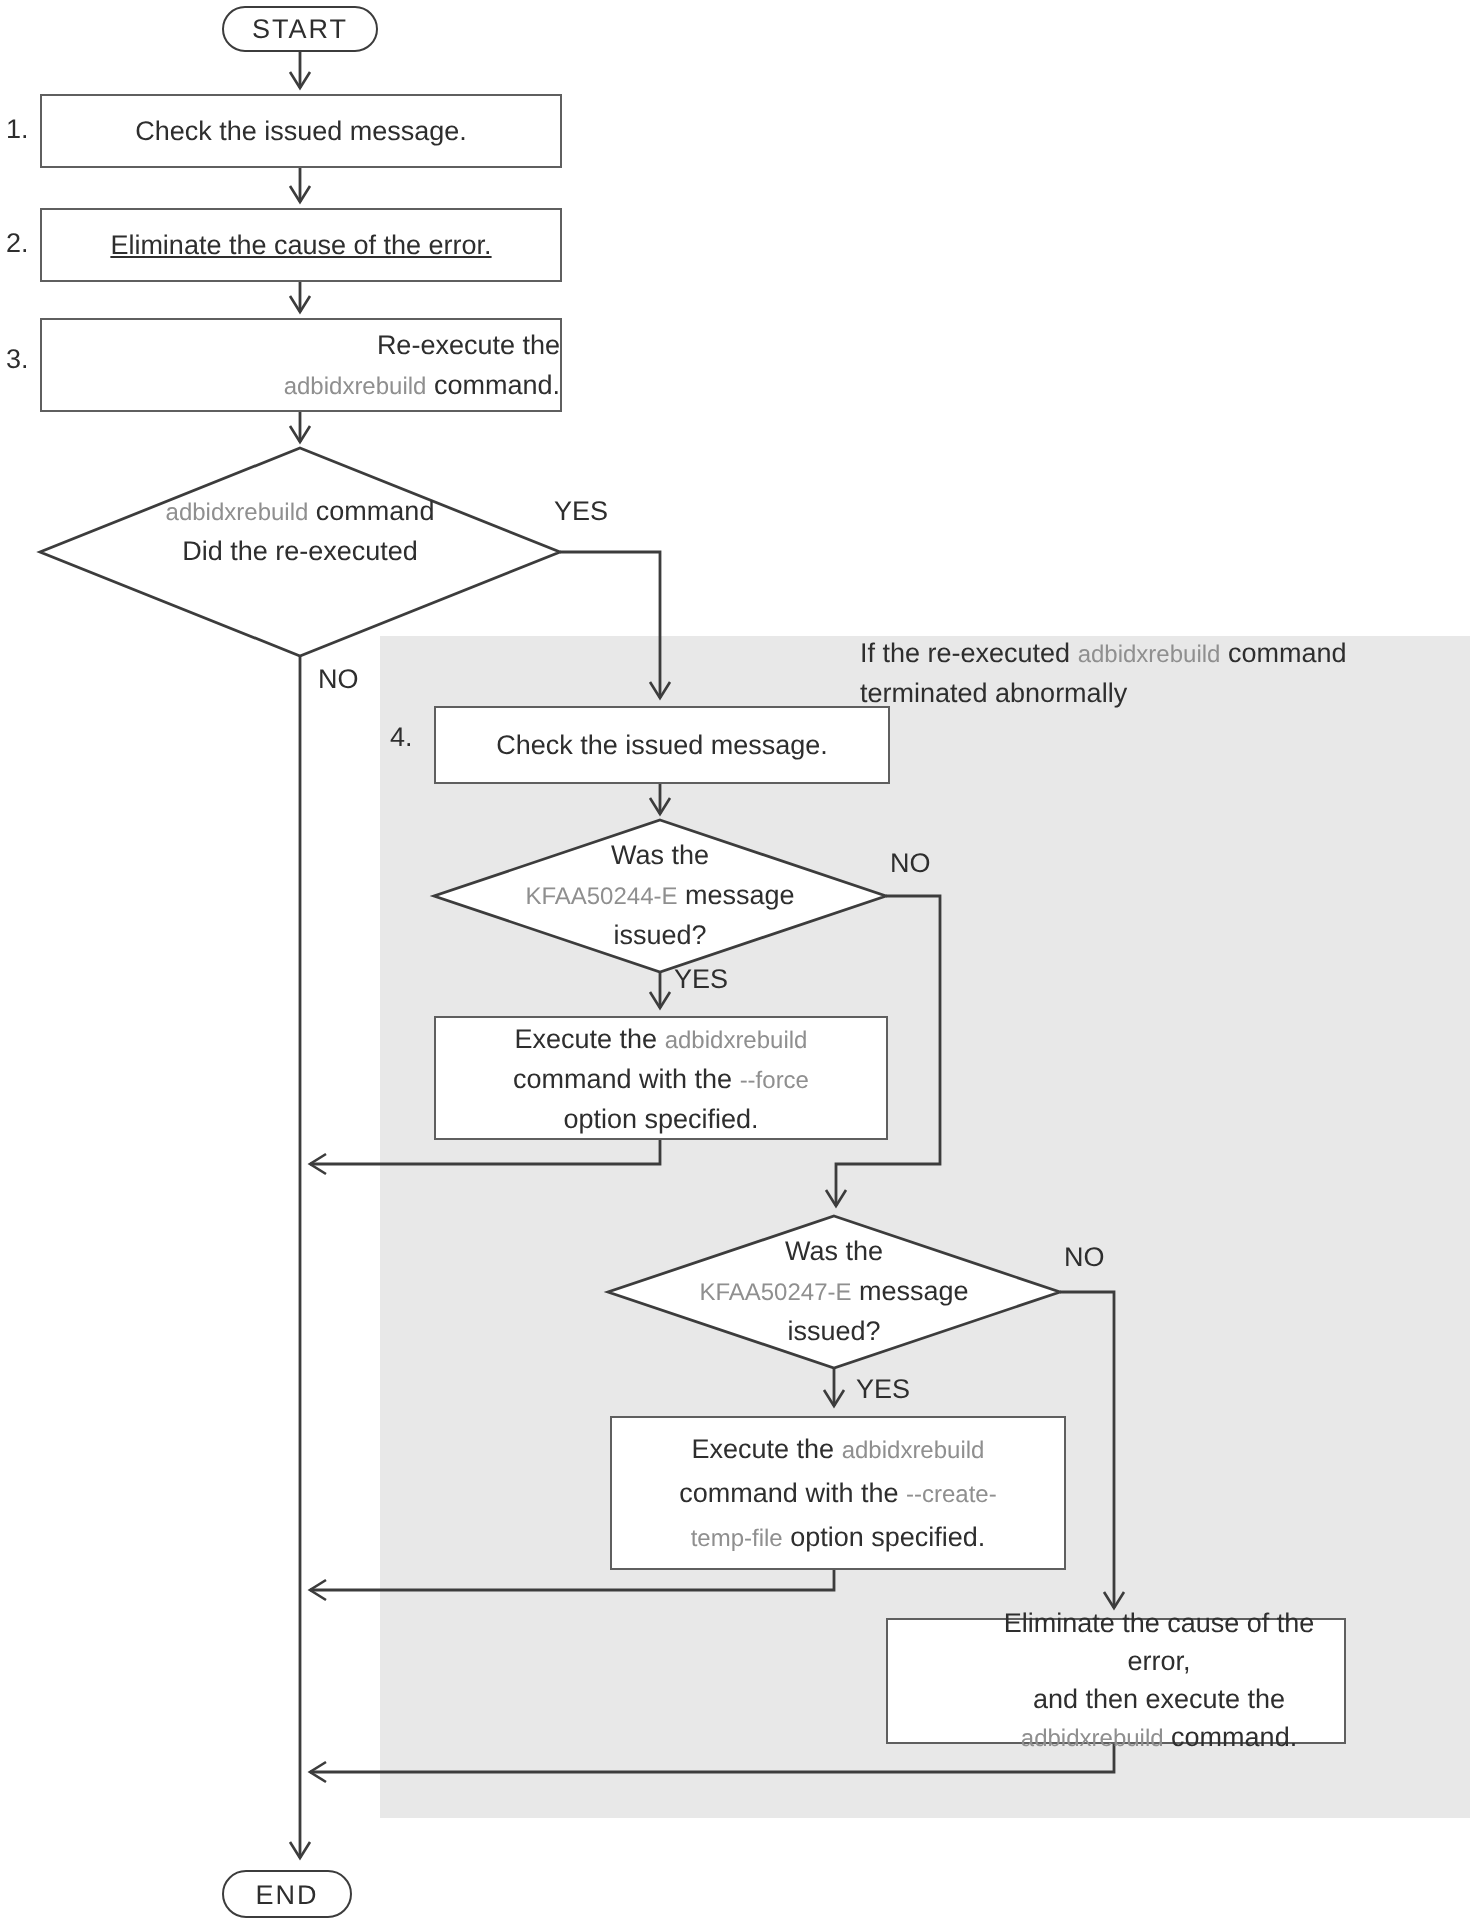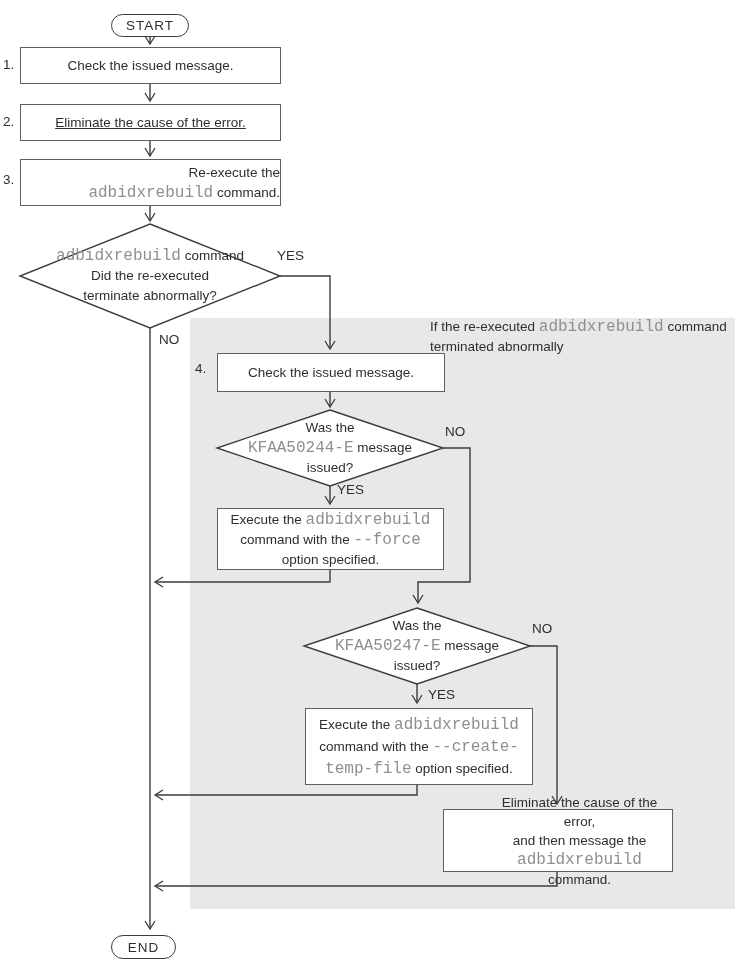--- a/index.html
+++ b/index.html
@@ -22,21 +22,21 @@
     text-align:center; line-height:19px; box-sizing:border-box;
   }
   .terminal{
     position:absolute; background:var(--box-bg); border:1.4px solid var(--flow-line);
     border-radius:12px; display:flex; align-items:center; justify-content:center;
     box-sizing:border-box; letter-spacing:1px;
   }
   .stepnum{position:absolute; width:20px; text-align:left;}
   .dtext{position:absolute; text-align:center; line-height:20px;}
   .flowlabel{position:absolute;}
-  .mono{font-family:Liberation Mono, monospace; color:var(--mono-text); font-size:16px;}
+  .mono{font-family:Liberation Sans, sans-serif; color:var(--mono-text); font-size:12px;}
   .regionlabel{position:absolute; line-height:19px;}
 </style>
 </head>
 <body>
 
 <div class="stage">
 
   <svg class="layer" width="737" height="964" viewBox="0 0 737 964">
     <defs>
       <marker id="arrow" viewBox="0 0 12 12" refX="10" refY="6" markerWidth="12" markerHeight="12" orient="auto" markerUnits="userSpaceOnUse">
@@ -64,21 +64,21 @@
     <polygon class="diamond" points="150,224 280,276 150,328 20,276"></polygon>
     <polygon class="diamond" points="330,410 443,448 330,486 217,448"></polygon>
     <polygon class="diamond" points="417,608 530,646 417,684 304,646"></polygon>
   </svg>
 
   <div class="regionlabel" style="left:430px; top:317px; width:300px;">
     <div><span>If the re-executed </span><span class="mono">adbidxrebuild</span><span> command</span></div>
     <div>terminated abnormally</div>
   </div>
 
-  <div class="terminal" style="left:111px; top:14px; width:78px; height:23px;">
+  <div class="terminal" style="left:111px; top:3px; width:78px; height:23px;">
     <span>START</span>
   </div>
   <div class="terminal" style="left:111px; top:935px; width:65px; height:24px;">
     <span>END</span>
   </div>
 
   <div class="stepnum" style="left:3px; top:57px;">1.</div>
   <div class="node" style="left:20px; top:47px; width:261px; height:37px;">
     <span>Check the issued message.</span>
   </div>
@@ -95,21 +95,20 @@
   </div>
 
   <div class="stepnum" style="left:195px; top:361px;">4.</div>
   <div class="node" style="left:217px; top:353px; width:228px; height:39px;">
     <span>Check the issued message.</span>
   </div>
 
   <div class="dtext" style="left:40px; top:246px; width:220px;">
     <div><span class="mono">adbidxrebuild</span><span> command</span></div>
     <div>Did the re-executed</div>
-    <div>terminate abnormally?</div>
   </div>
   <div class="flowlabel" style="left:277px; top:248px;">YES</div>
   <div class="flowlabel" style="left:159px; top:332px;">NO</div>
 
   <div class="dtext" style="left:230px; top:418px; width:200px;">
     <div>Was the</div>
     <div><span class="mono">KFAA50244-E</span><span> message</span></div>
     <div>issued?</div>
   </div>
   <div class="flowlabel" style="left:445px; top:424px;">NO</div>
@@ -130,17 +129,17 @@
   <div class="flowlabel" style="left:428px; top:687px;">YES</div>
 
   <div class="node" style="left:305px; top:708px; width:228px; height:77px; line-height:21px;">
     <div><span>Execute the </span><span class="mono">adbidxrebuild</span></div>
     <div><span>command with the </span><span class="mono">--create-</span></div>
     <div><span class="mono">temp-file</span><span> option specified.</span></div>
   </div>
 
   <div class="node" style="left:443px; top:809px; width:230px; height:63px;padding-left:43px;">
     <div>Eliminate the cause of the error,</div>
-    <div>and then message the</div>
+    <div>and then execute the</div>
     <div><span class="mono">adbidxrebuild</span><span> command.</span></div>
   </div>
 
 </div>
 
 </body></html>

